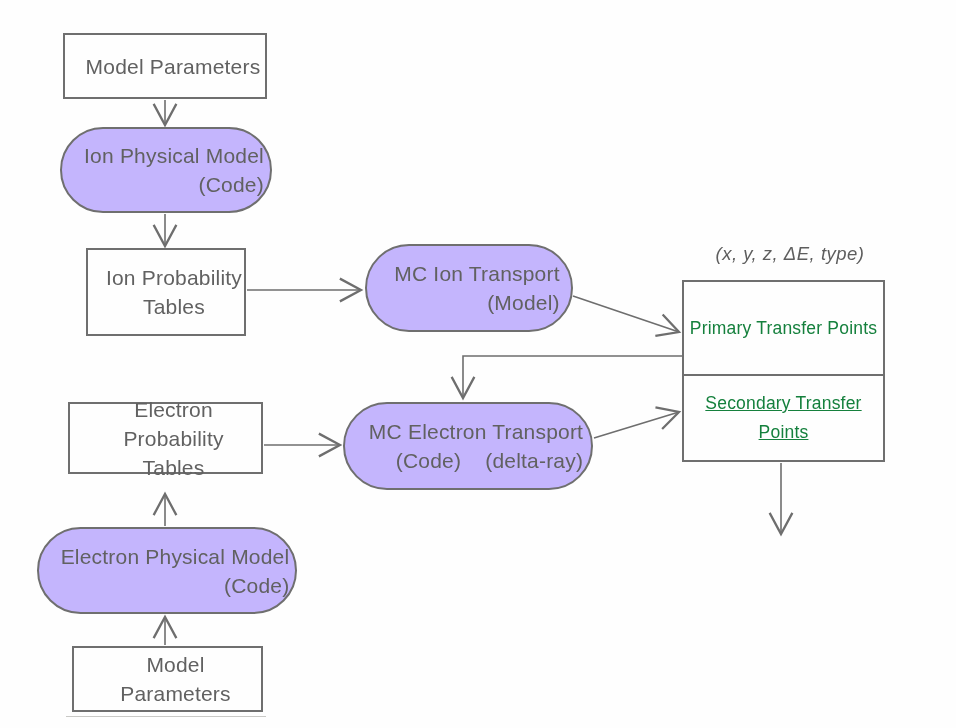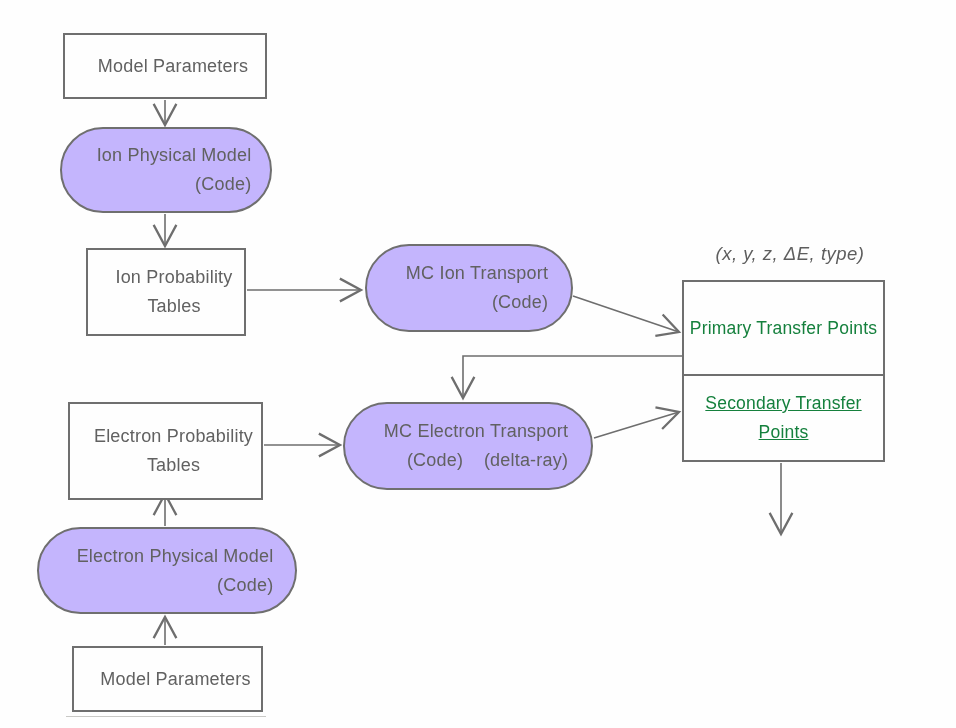--- a/index.html
+++ b/index.html
@@ -23,21 +23,21 @@
     height: 728px;
   }
   .node {
     position: absolute;
     display: flex;
     align-items: center;
     justify-content: center;
     text-align: center;
     box-sizing: border-box;
     color: #616161;
-    font-size: 18px;
+    font-size: 21px;
     line-height: 29px;
     letter-spacing: 0.2px;
     padding-left: 16px;
   }
   .node .node-label {
     white-space: pre-line;
   }
   .rect {
     border: 2px solid #6f6f6f;
     background: #fefefe;
@@ -124,39 +124,39 @@
 (Code)</span>
   </div>
 
   <div class="node rect" style="left:86px; top:248px; width:160px; height:88px;">
     <span class="node-label">Ion Probability
 Tables</span>
   </div>
 
   <div class="node stadium" style="left:365px; top:244px; width:208px; height:88px;">
     <span class="node-label">MC Ion Transport
-(Code)</span>
+(Model)</span>
   </div>
 
   <div class="caption" style="left:690px; top:243px; width:200px;font-style:italic;">
     <span class="node-label">(x, y, z, ΔE, type)</span>
   </div>
 
   <div class="split-box" style="left:682px; top:280px; width:203px; height:182px;">
     <div class="half half-top">
       <span class="node-label">Primary Transfer
 Points</span>
     </div>
     <div class="half half-bottom">
       <span class="node-label">Secondary Transfer
 Points</span>
     </div>
   </div>
 
-  <div class="node rect" style="left:68px; top:402px; width:195px; height:98px;">
+  <div class="node rect" style="left:68px; top:402px; width:195px; height:72px;">
     <span class="node-label">Electron Probability
 Tables</span>
   </div>
 
   <div class="node stadium" style="left:343px; top:402px; width:250px; height:88px;">
     <span class="node-label">MC Electron Transport
 (Code)&nbsp;&nbsp;&nbsp;&nbsp;(delta-ray)</span>
   </div>
 
   <div class="node stadium" style="left:37px; top:527px; width:260px; height:87px;">

